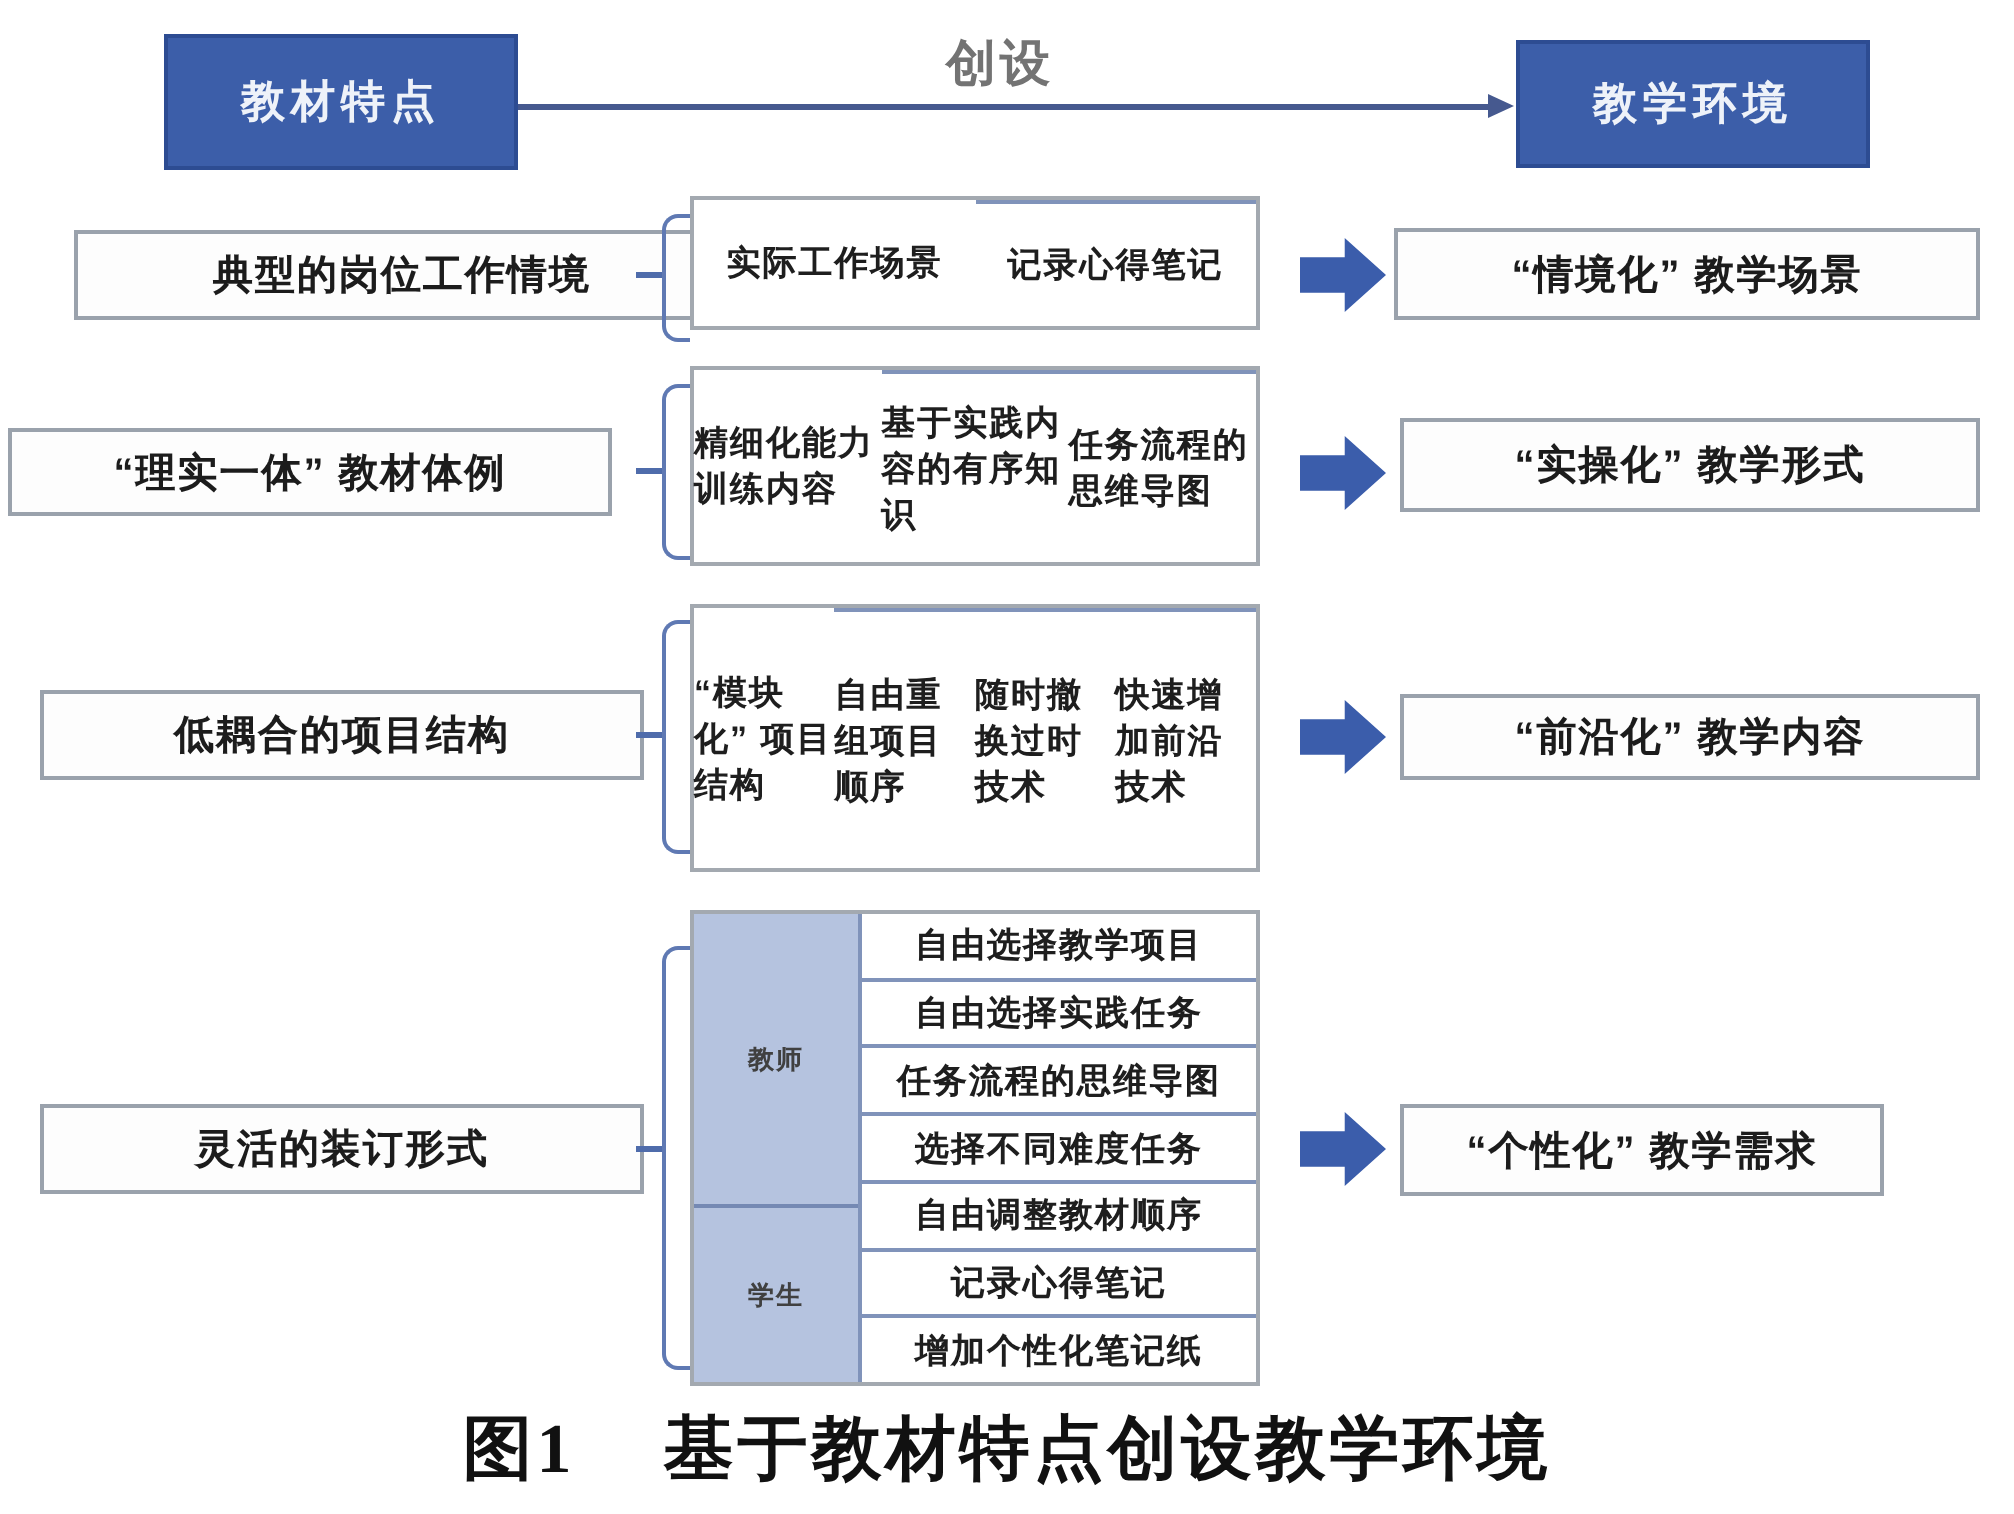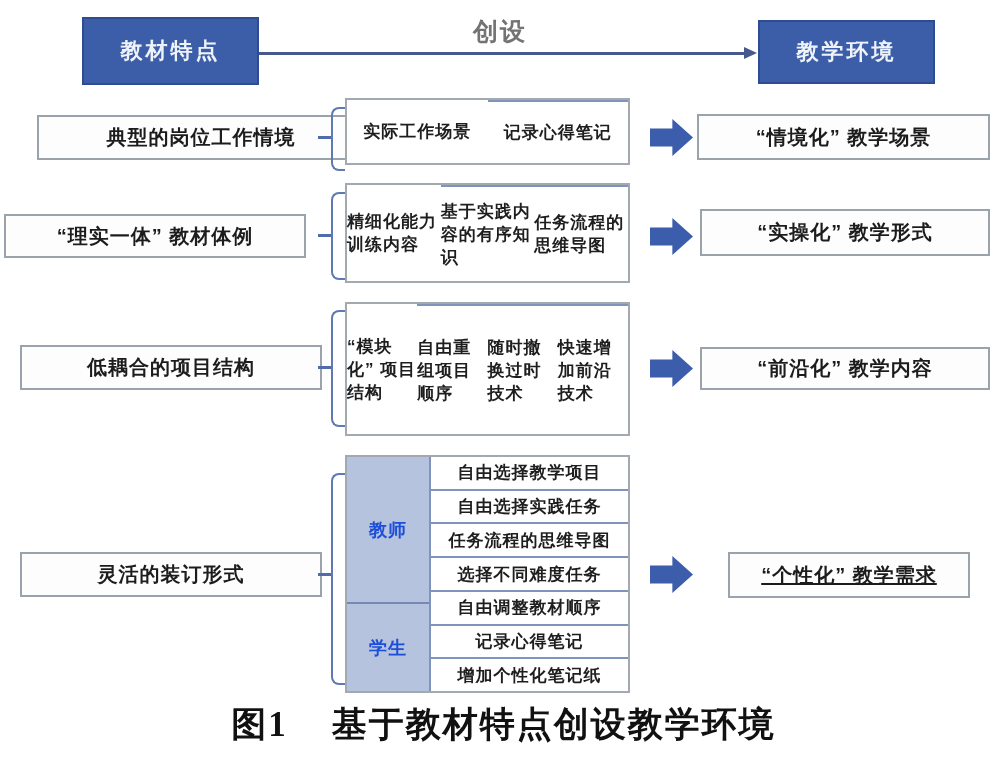--- a/index.html
+++ b/index.html
@@ -45,21 +45,21 @@
   .cell + .cell{border-top:2px solid #8093ba;}
 
   
   .group4{display:flex;flex-direction:row;}
   .labelcol{
     width:84px;background:#b5c3df;border-right:2px solid #8093ba;
     display:flex;flex-direction:column;box-sizing:border-box;
   }
   .labelcell{
     display:flex;align-items:center;justify-content:center;
-    font-size:18px;font-weight:bold;color:#1d4ed8;letter-spacing:1px;margin-top:40px;
+    font-size:13px;font-weight:bold;color:#404040;letter-spacing:1px;margin-top:40px;
   }
   .labelcell + .labelcell{border-top:2px solid #7589b3;}
   .itemcol{flex:1;display:flex;flex-direction:column;}
 
   
   .bracket{
     border-left:2px solid #5f79b3;border-top:2px solid #5f79b3;border-bottom:2px solid #5f79b3;
     border-radius:8px 0 0 8px;width:14px;box-sizing:border-box;
   }
   .stub{height:3px;background:#4f6cab;}
@@ -138,19 +138,19 @@
       <div class="cell">自由选择实践任务</div>
       <div class="cell">任务流程的思维导图</div>
       <div class="cell">选择不同难度任务</div>
       <div class="cell">自由调整教材顺序</div>
       <div class="cell">记录心得笔记</div>
       <div class="cell">增加个性化笔记纸</div>
     </div>
   </div>
 
   <div class="abs block-arrow" style="left:650px;top:556px;width:43px;height:37px;"></div>
-  <div class="abs wbox" style="left:728px;top:552px;width:242px;height:46px;text-decoration:underline;">“个性化” 教学需求</div>
+  <div class="abs wbox" style="left:700px;top:552px;width:242px;height:46px;">“个性化” 教学需求</div>
 
   <div class="abs caption" style="left:0;top:701px;">
     <span class="figlabel">图1</span><span>基于教材特点创设教学环境</span>
   </div>
 
 </div>
 
 </body></html>

